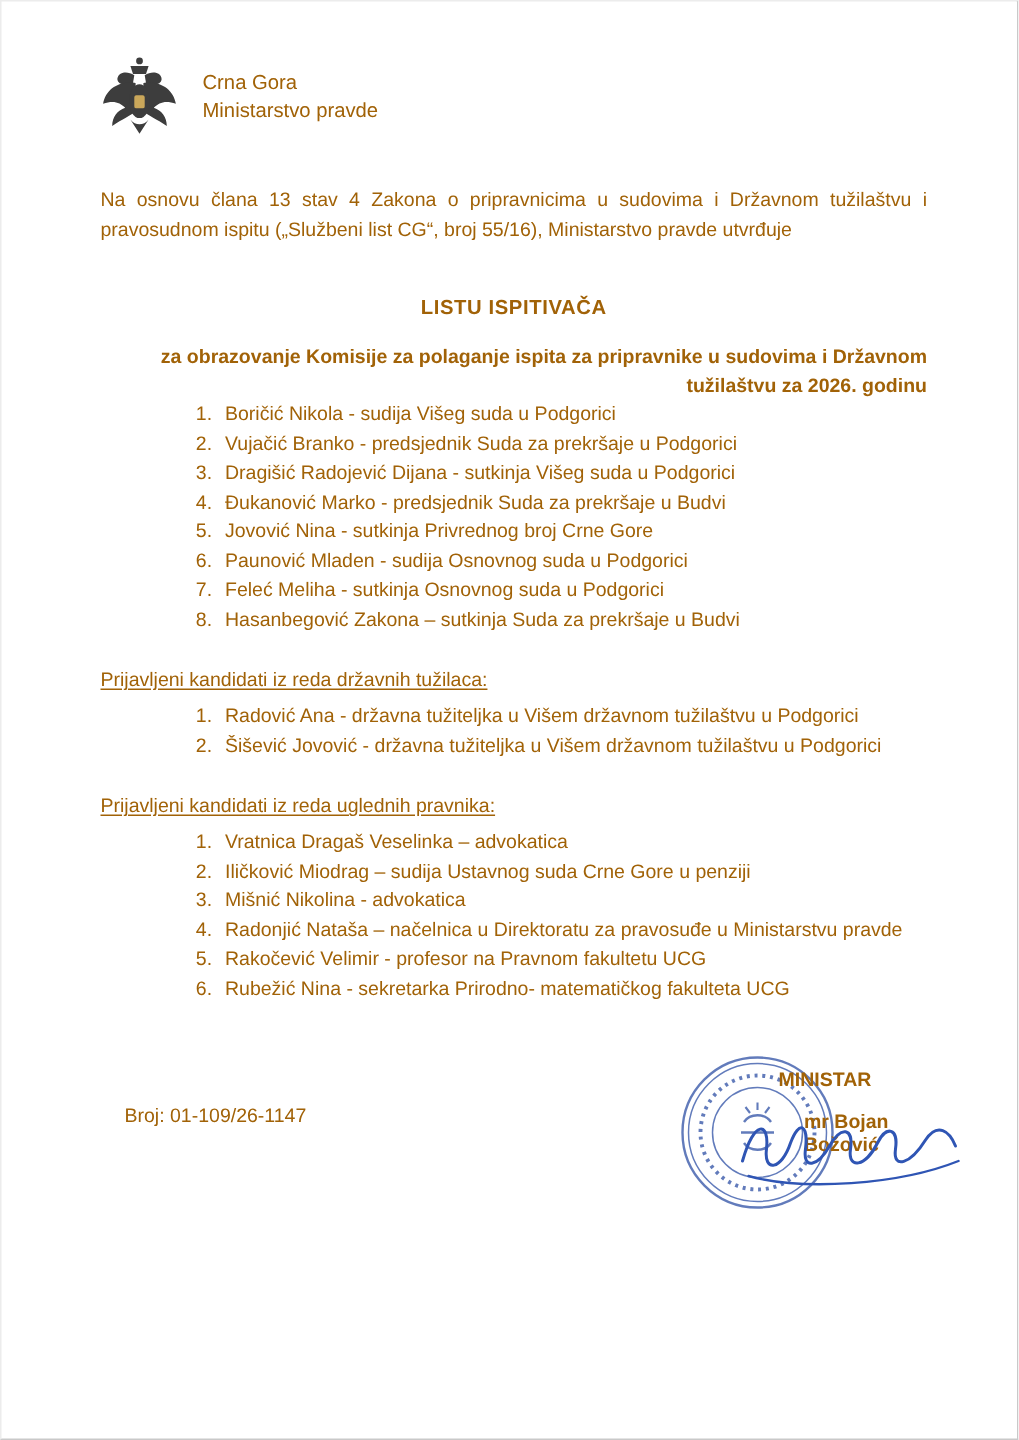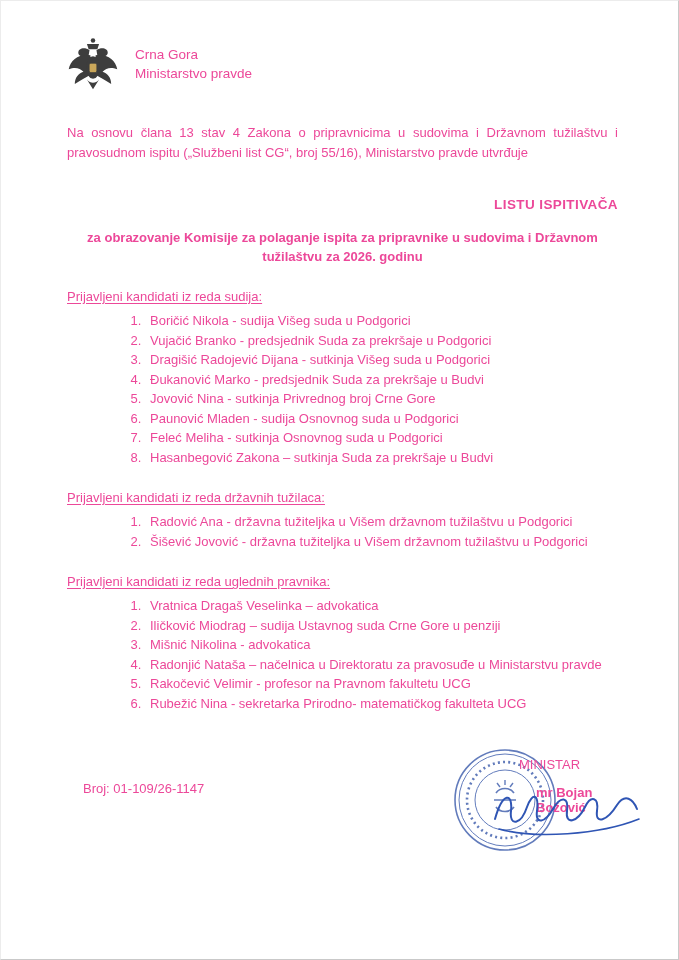--- a/index.html
+++ b/index.html
@@ -2,48 +2,48 @@
 <html><head>
 <meta charset="utf-8">
 <style>
   html,body { margin:0; padding:0; background:#ffffff; }
   .page {
     width:679px; height:960px; box-sizing:border-box;
     background:#ffffff;
     border:1px solid #ececec; border-right-color:#c9c9c9; border-bottom-color:#c9c9c9;
     padding:34px 60px 0 66px;
     font-family:"Liberation Sans", sans-serif;
-    color:#ec4899; font-size:13px; position:relative; overflow:hidden;
+    color:#a16207; font-size:13px; position:relative; overflow:hidden;
   }
   .letterhead { display:flex; align-items:center; gap:16px; }
   .coa { width:52px; height:58px; flex:0 0 auto; }
   .lh-text div { line-height:19px; font-size:13.5px; }
   .intro {
     margin:30px 0 0; text-align:justify; line-height:20px; font-size:13px;
   }
   .doc-title {
-    margin:34px 0 16px; text-align:right; font-size:13.5px; font-weight:bold;
+    margin:34px 0 16px; text-align:center; font-size:13.5px; font-weight:bold;
     letter-spacing:.4px;
   }
   .doc-subtitle {
-    margin:14px auto 0; max-width:560px; text-align:center; font-weight:bold;
+    margin:14px auto 0; max-width:560px; text-align:right; font-weight:bold;
     font-size:13px; line-height:19px;
   }
   .section { margin:0; }
   .section h2 {
     margin:23px 0 7px; font-size:13px; font-weight:normal;
     text-decoration:underline; text-underline-offset:2px;
   }
   .section ol { margin:0; padding-left:78px; }
   .section li { font-size:13px; line-height:19.5px; padding-left:5px; }
   .footer { position:relative; margin-top:42px; height:160px; }
   .ref-number  { position:absolute; left:0; top:10px;  margin:16px; font-size:13px; }
   .place-date  { position:absolute; left:0; top:38px; margin:0; font-size:13px; }
   .minister-title {
-    position:absolute; left:452px; top:2px; margin:0; font-weight:normal;
+    position:absolute; left:452px; top:2px; margin:0; font-weight:bold;
     font-size:13px; z-index:2;
   }
   .minister-name {
     position:absolute; left:438px; top:30px; margin:0; font-weight:bold;
     font-size:13px; z-index:2;padding-left:31px;
   }
   .stamp { position:absolute; left:385px; top:-8px; width:106px; height:106px; z-index:1; opacity:.8; }
   .signature { position:absolute; left:420px; top:26px; width:160px; height:60px; z-index:3; }
 </style>
 </head>
@@ -74,21 +74,20 @@
   </header>
 
   <p class="intro">Na osnovu člana 13 stav 4 Zakona o pripravnicima u sudovima i Državnom tužilaštvu i pravosudnom ispitu („Službeni list CG“, broj 55/16), Ministarstvo pravde utvrđuje</p>
 
   <h1 class="doc-title">LISTU ISPITIVAČA</h1>
 
   <p class="doc-subtitle">za obrazovanje Komisije za polaganje ispita za pripravnike u sudovima i Državnom tužilaštvu za 2026. godinu</p>
 
   <div id="sections">
       <section class="section">
-        <h2>Prijavljeni kandidati iz reda sudija:</h2>
         <ol>
           <li>Boričić Nikola - sudija Višeg suda u Podgorici</li>
           <li>Vujačić Branko - predsjednik Suda za prekršaje u Podgorici</li>
           <li>Dragišić Radojević Dijana - sutkinja Višeg suda u Podgorici</li>
           <li>Đukanović Marko - predsjednik Suda za prekršaje u Budvi</li>
           <li>Jovović Nina - sutkinja Privrednog broj Crne Gore</li>
           <li>Paunović Mladen - sudija Osnovnog suda u Podgorici</li>
           <li>Feleć Meliha - sutkinja Osnovnog suda u Podgorici</li>
           <li>Hasanbegović Zakona – sutkinja Suda za prekršaje u Budvi</li>
         </ol>

